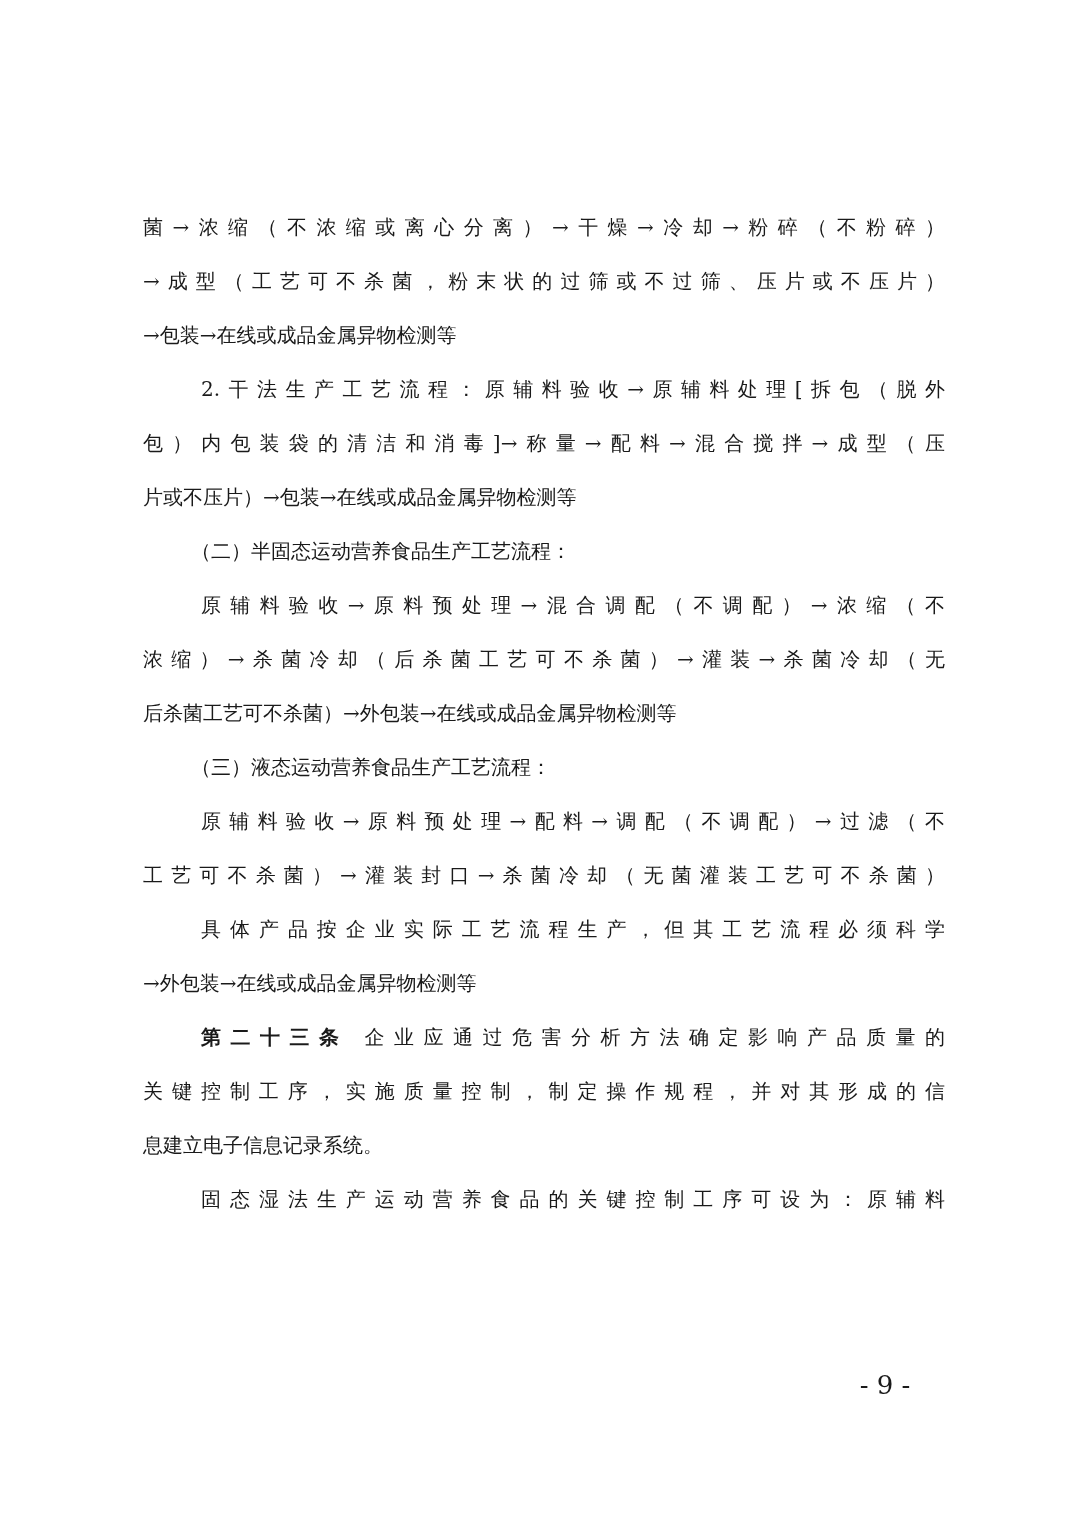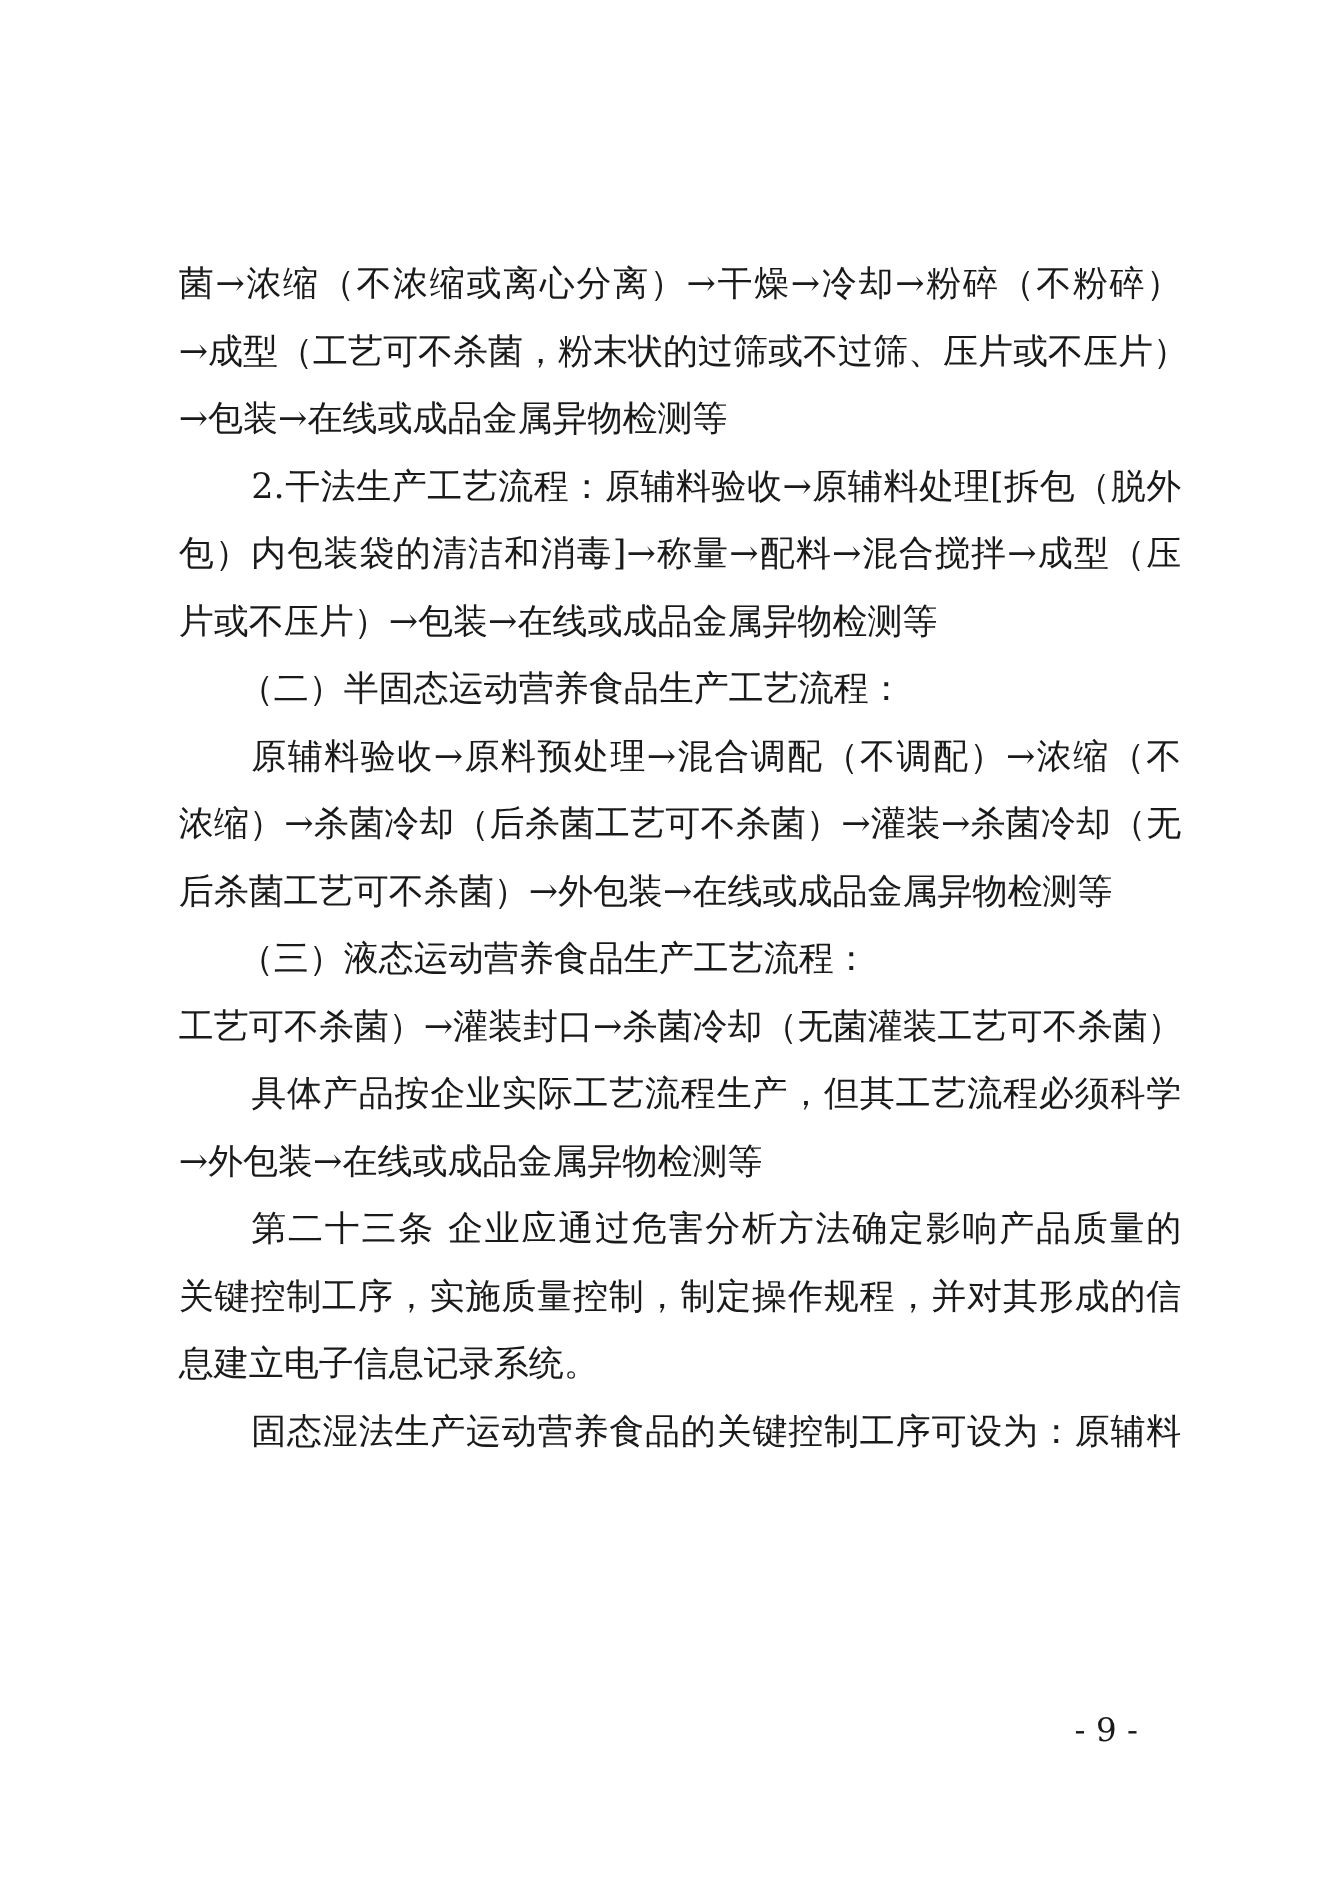--- a/index.html
+++ b/index.html
@@ -1,27 +1,27 @@
 <!DOCTYPE html>
 <html><head>
 <meta charset="utf-8">
 <style>
   html, body { margin: 0; padding: 0; background: #ffffff; }
   body { width: 1075px; height: 1520px; position: relative; overflow: hidden; }
   .page {
     position: absolute; left: 143px; top: 200px; width: 802px;
     font-family: "DejaVu Serif", "Liberation Serif", serif;
-    font-size: 28px; line-height: 54px; color: #1a1a1a;
+    font-size: 20px; line-height: 54px; color: #1a1a1a;
     text-align: justify; text-justify: inter-character;
   }
   .line { display: block; height: 54px; white-space: nowrap; text-align-last: justify; letter-spacing: 0px; }
   .line.last { text-align-last: left; }
   .indent { padding-left: 58px; }
   .indent-s { padding-left: 48px; }
-  .bold { font-weight: normal; }
+  .bold { font-weight: bold; }
   .pagenum {
     position: absolute; left: 850px; top: 1370px; width: 70px;
     font-family: "DejaVu Serif", "Liberation Serif", serif;
     font-size: 26px; color: #1a1a1a; text-align: center;
   }
 </style>
 </head>
 <body>
 
 <div class="page">
@@ -29,20 +29,21 @@
   <span class="line">→成型（工艺可不杀菌，粉末状的过筛或不过筛、压片或不压片）</span>
   <span class="line last">→包装→在线或成品金属异物检测等</span>
   <span class="line indent">2.干法生产工艺流程：原辅料验收→原辅料处理[拆包（脱外</span>
   <span class="line">包）内包装袋的清洁和消毒]→称量→配料→混合搅拌→成型（压</span>
   <span class="line last">片或不压片）→包装→在线或成品金属异物检测等</span>
   <span class="line last indent-s">（二）半固态运动营养食品生产工艺流程：</span>
   <span class="line indent">原辅料验收→原料预处理→混合调配（不调配）→浓缩（不</span>
   <span class="line">浓缩）→杀菌冷却（后杀菌工艺可不杀菌）→灌装→杀菌冷却（无</span>
   <span class="line last">后杀菌工艺可不杀菌）→外包装→在线或成品金属异物检测等</span>
   <span class="line last indent-s">（三）液态运动营养食品生产工艺流程：</span>
+  <span class="line indent">原辅料验收→原料预处理→配料→调配（不调配）→过滤（不</span>
   <span class="line">工艺可不杀菌）→灌装封口→杀菌冷却（无菌灌装工艺可不杀菌）</span>
   <span class="line indent">具体产品按企业实际工艺流程生产，但其工艺流程必须科学</span>
   <span class="line last">→外包装→在线或成品金属异物检测等</span>
   <span class="line indent"><span class="bold">第二十三条</span>&nbsp;<span>企业应通过危害分析方法确定影响产品质量的</span></span>
   <span class="line">关键控制工序，实施质量控制，制定操作规程，并对其形成的信</span>
   <span class="line last">息建立电子信息记录系统。</span>
   <span class="line indent">固态湿法生产运动营养食品的关键控制工序可设为：原辅料</span>
 </div>
 
 <div class="pagenum">- 9 -</div>

